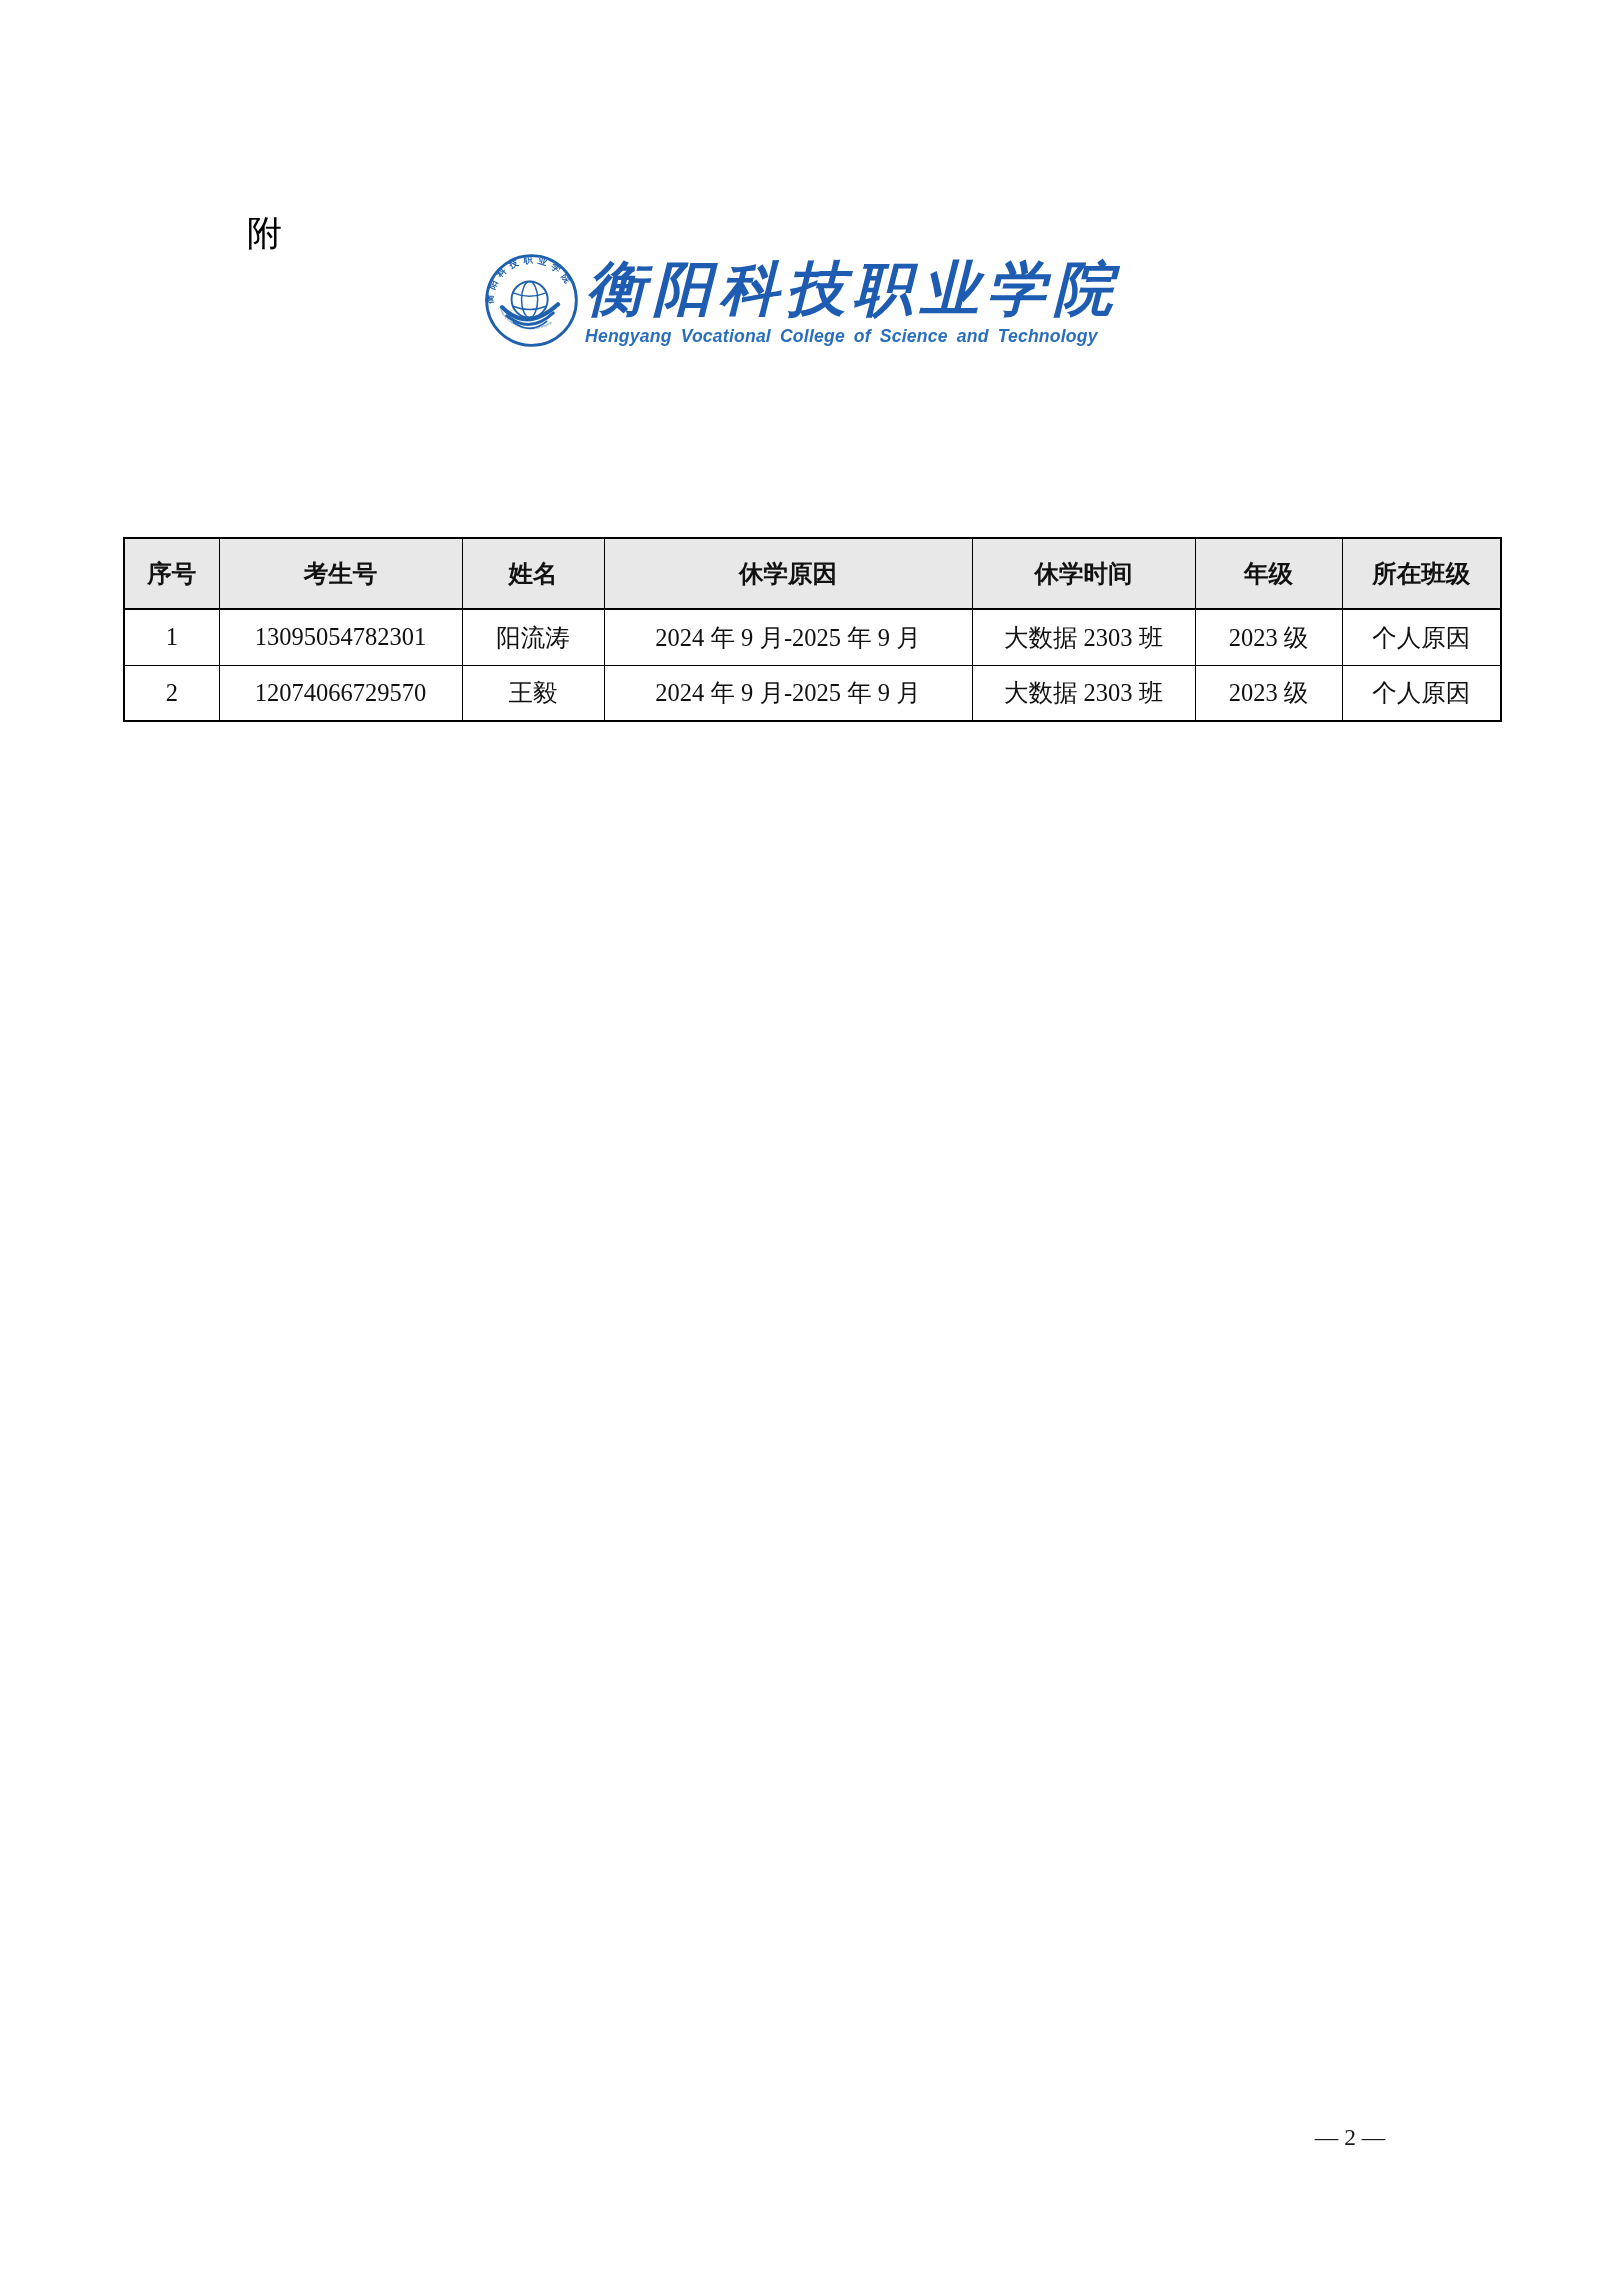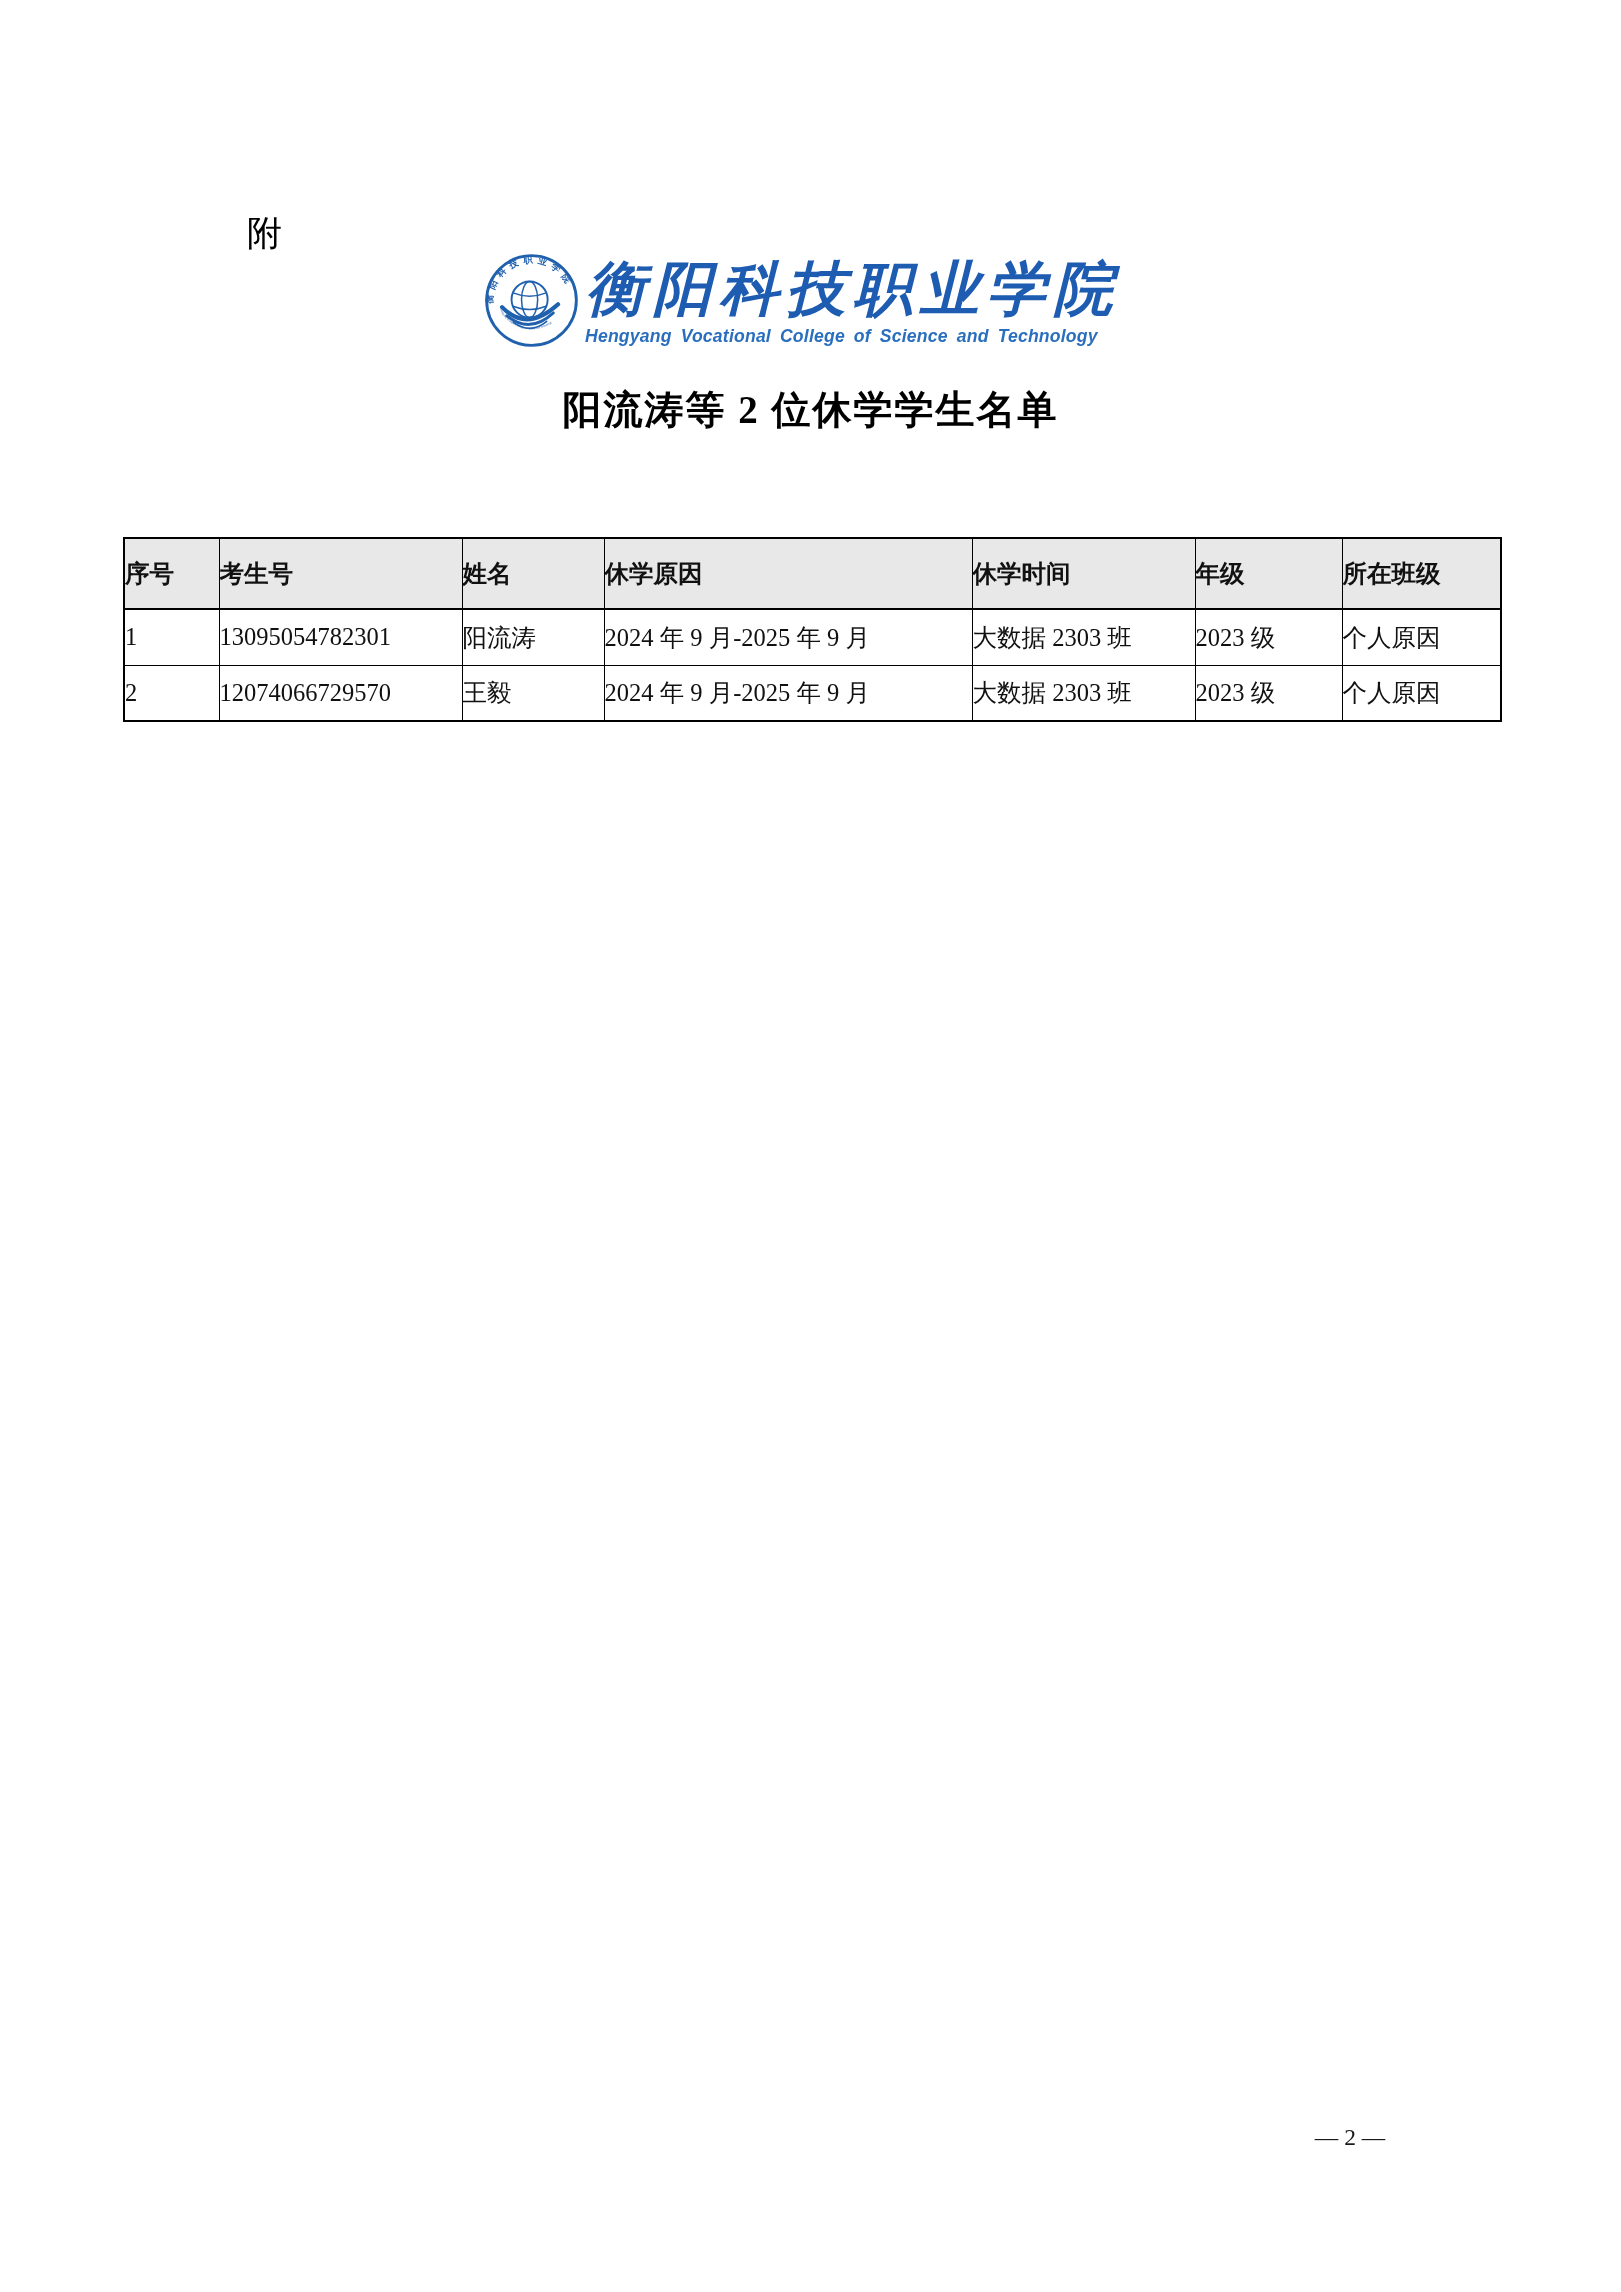--- a/index.html
+++ b/index.html
@@ -49,21 +49,21 @@
   
   table.students{
     position:absolute;left:123px;top:537px;
     width:1377px;
     border-collapse:collapse;
     table-layout:fixed;
     border:2.5px solid var(--line-black,#000);
   }
   table.students th,table.students td{
     border:1.5px solid var(--line-black,#000);
-    text-align:left;vertical-align:middle;
+    text-align:center;vertical-align:middle;
     overflow:hidden;white-space:nowrap;
   }
   table.students thead tr{height:71px;}
   table.students tbody tr{height:56px;}
   table.students th{
     background:var(--header-gray,#e8e8e8);
     font-family:"Liberation Sans","DejaVu Sans",sans-serif;
     font-weight:600;font-size:24.5px;color:#111;
     border-bottom:2.5px solid var(--line-black,#000);
   }
@@ -111,21 +111,20 @@
         <textPath href="#arcTop" startOffset="7%" textLength="111" lengthAdjust="spacing">衡阳科技职业学院</textPath>
       </text>
       <text font-size="3" fill="#2061ae" font-family="'Liberation Sans',sans-serif">
         <textPath href="#arcBottom" startOffset="2%" textLength="64" lengthAdjust="spacingAndGlyphs">Hengyang Vocational College of Science and Technology</textPath>
       </text>
     </svg>
     <div class="logo-cn">衡阳科技职业学院</div>
     <div class="logo-en">Hengyang Vocational College of Science and Technology</div>
   </div>
 
-  <div class="doc-title">阳流涛等 2 位休学学生名单</div>
 
   <table class="students">
     <colgroup>
       <col style="width:95px">
         <col style="width:243px">
         <col style="width:142px">
       <col style="width:368px">
         <col style="width:223px">
         <col style="width:147px">
       <col style="width:159px">

